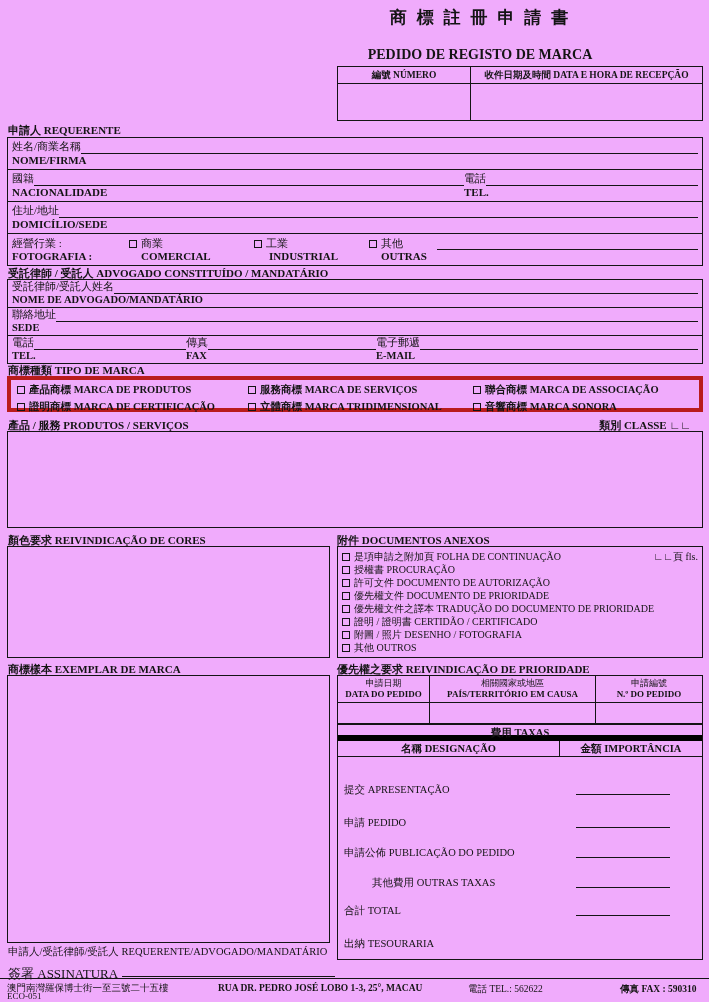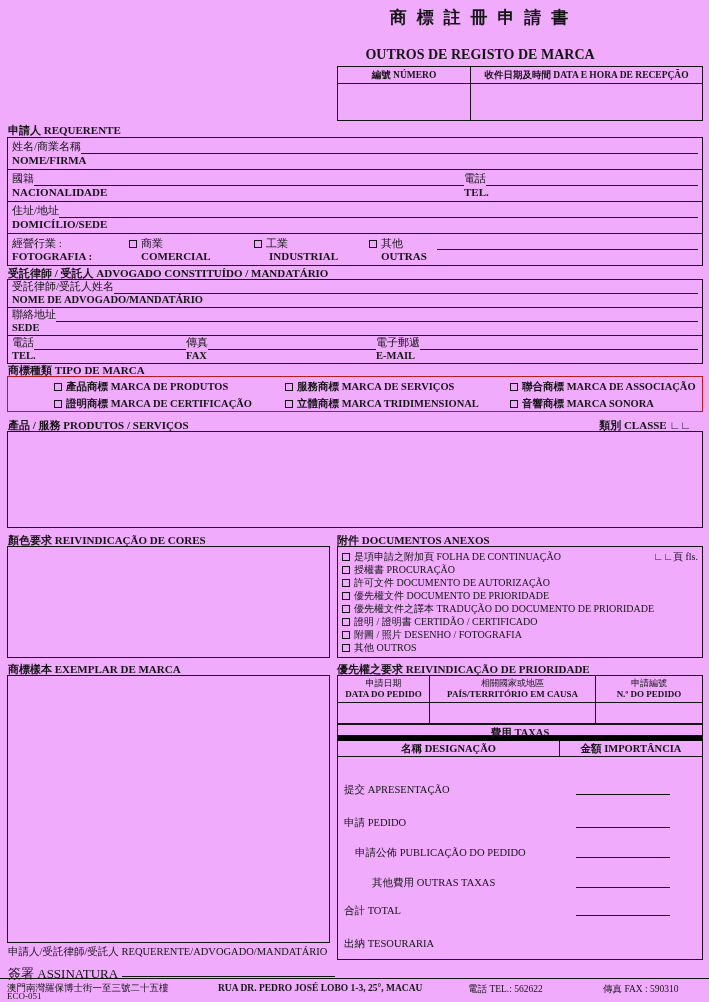--- a/index.html
+++ b/index.html
@@ -55,21 +55,21 @@
 
   
   .agent-box { top:279px; left:7px; width:696px; border:1px solid #141414; }
   .row-sm { padding:1px 4px; }
   .row-sm .flexline { height:13px; }
   .row-sm .lbl2 { height:12px; font-size:10.5px; }
   .fl-tel { width:152px; } .fl-fax { width:168px; }
   .pos-fax { position:absolute; left:174px; } .pos-email { position:absolute; left:364px; }
 
   
-  .marktype-box { top:376px; left:7px; width:696px; height:36px; border:1px solid #b91c1c;padding-left:40px; }
+  .marktype-box { top:376px; left:7px; width:696px; height:36px; border:4px solid #b91c1c; }
   .mt-row { position:relative; height:17px; }
   .mt-opt { position:absolute; top:3px; display:flex; align-items:center; font-size:10.5px; font-weight:bold; white-space:nowrap; }
   .mtc1 { left:6px; } .mtc2 { left:237px; } .mtc3 { left:462px; }
 
   
   .products-box { top:431px; left:7px; width:696px; height:97px; border:1px solid #141414; }
   .colors-box   { top:546px; left:7px; width:323px; height:112px; border:1px solid #141414; }
   .specimen-box { top:675px; left:7px; width:323px; height:268px; border:1px solid #141414; }
 
   
@@ -89,42 +89,42 @@
 
   
   .fees { top:724px; left:337px; width:366px; height:236px; border:1px solid #141414; }
   .fees-title { height:16px; border-bottom:6px solid #000000; text-align:center; font-size:10.5px; line-height:15px; font-weight:bold; }
   .fees-cols { display:flex; border-bottom:1px solid #141414; height:16px; font-size:10.5px; line-height:15px; }
   .fees-cname { width:222px; border-right:1px solid #141414; text-align:center; }
   .fees-camt { flex:1; text-align:center; }
   .fees-body { position:relative; height:202px; }
   .fee-row { position:absolute; left:6px; right:32px; display:flex; font-size:10.5px; white-space:nowrap; }
   .fee-line { margin-left:auto; width:94px; border-bottom:1px solid #141414; height:12px; flex:none; }
-  .fr0 { top:26px; } .fr1 { top:59px; } .fr2 { top:89px;margin-left:11px; } .fr3 { top:119px;margin-left:28px; }
+  .fr0 { top:26px; } .fr1 { top:59px; } .fr2 { top:89px; } .fr3 { top:119px;margin-left:28px; }
   .fr-total { top:147px; } .fr-cash { top:180px; }
 
   
   .party-label { top:945px; left:8px; font-size:10.5px; white-space:nowrap; }
   .sig-row { top:965px; left:8px; width:327px; display:flex; font-size:13px; }
   .sig-line { flex:1; border-bottom:1px solid #141414; height:12px; margin-left:4px; }
   .footer-rule { top:978px; left:0; width:709px; height:1px; background:#141414; }
   .ft { font-size:9.5px; white-space:nowrap; }
   .ft-zh  { top:982px; left:7px; }
   .ft-pt  { top:983px; left:218px; font-weight:bold; }
   .ft-tel { top:983px; left:468px; }
-  .ft-fax { top:983px; left:603px; }
+  .ft-fax { top:983px; left:620px;font-weight:bold; }
   .ft-code { top:992px; left:7px; font-size:9px; line-height:9px; }
 </style>
 </head>
 <body>
 
 <div class="page">
 
   <div class="abs title-zh">商 標 註 冊 申 請 書</div>
-  <div class="abs title-pt">OUTROS DE REGISTO DE MARCA</div>
+  <div class="abs title-pt">PEDIDO DE REGISTO DE MARCA</div>
 
   <div class="abs recbox">
     <div class="rec-col">
       <div class="rec-hdr">編號 NÚMERO</div>
       <div class="rec-empty"></div>
     </div>
     <div class="rec-col">
       <div class="rec-hdr">收件日期及時間 DATA E HORA DE RECEPÇÃO</div>
       <div class="rec-empty"></div>
     </div>

